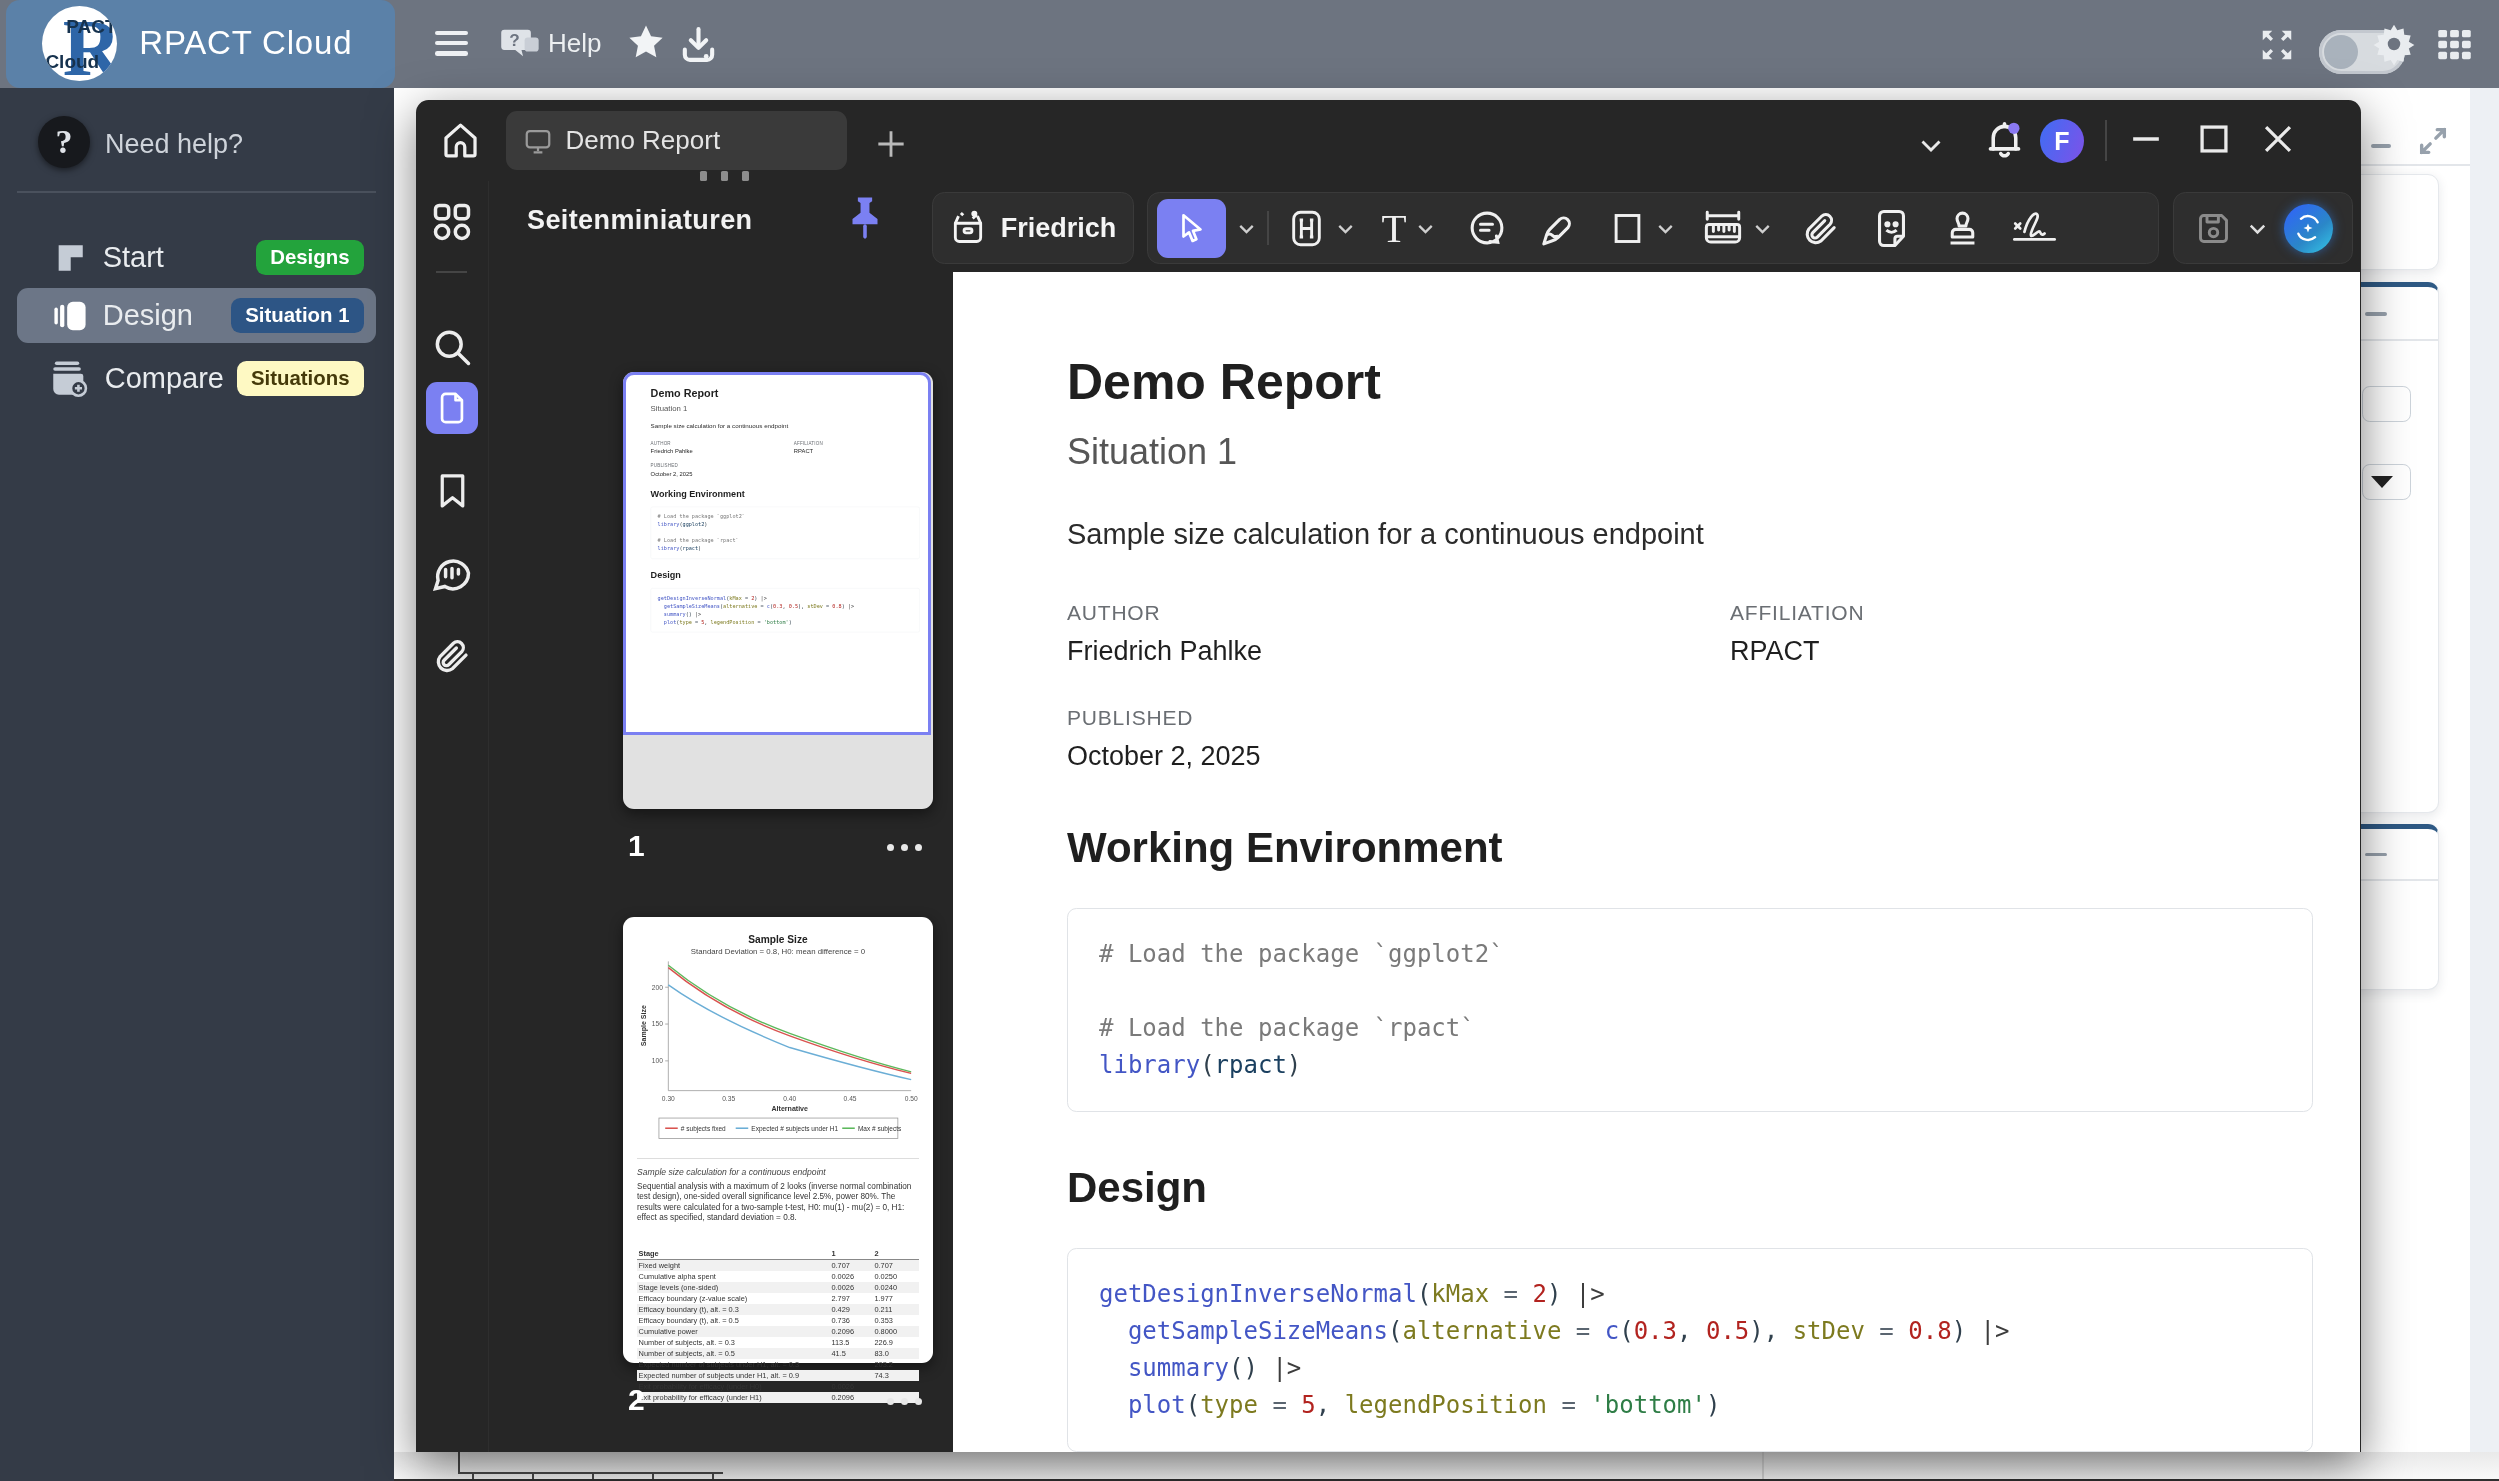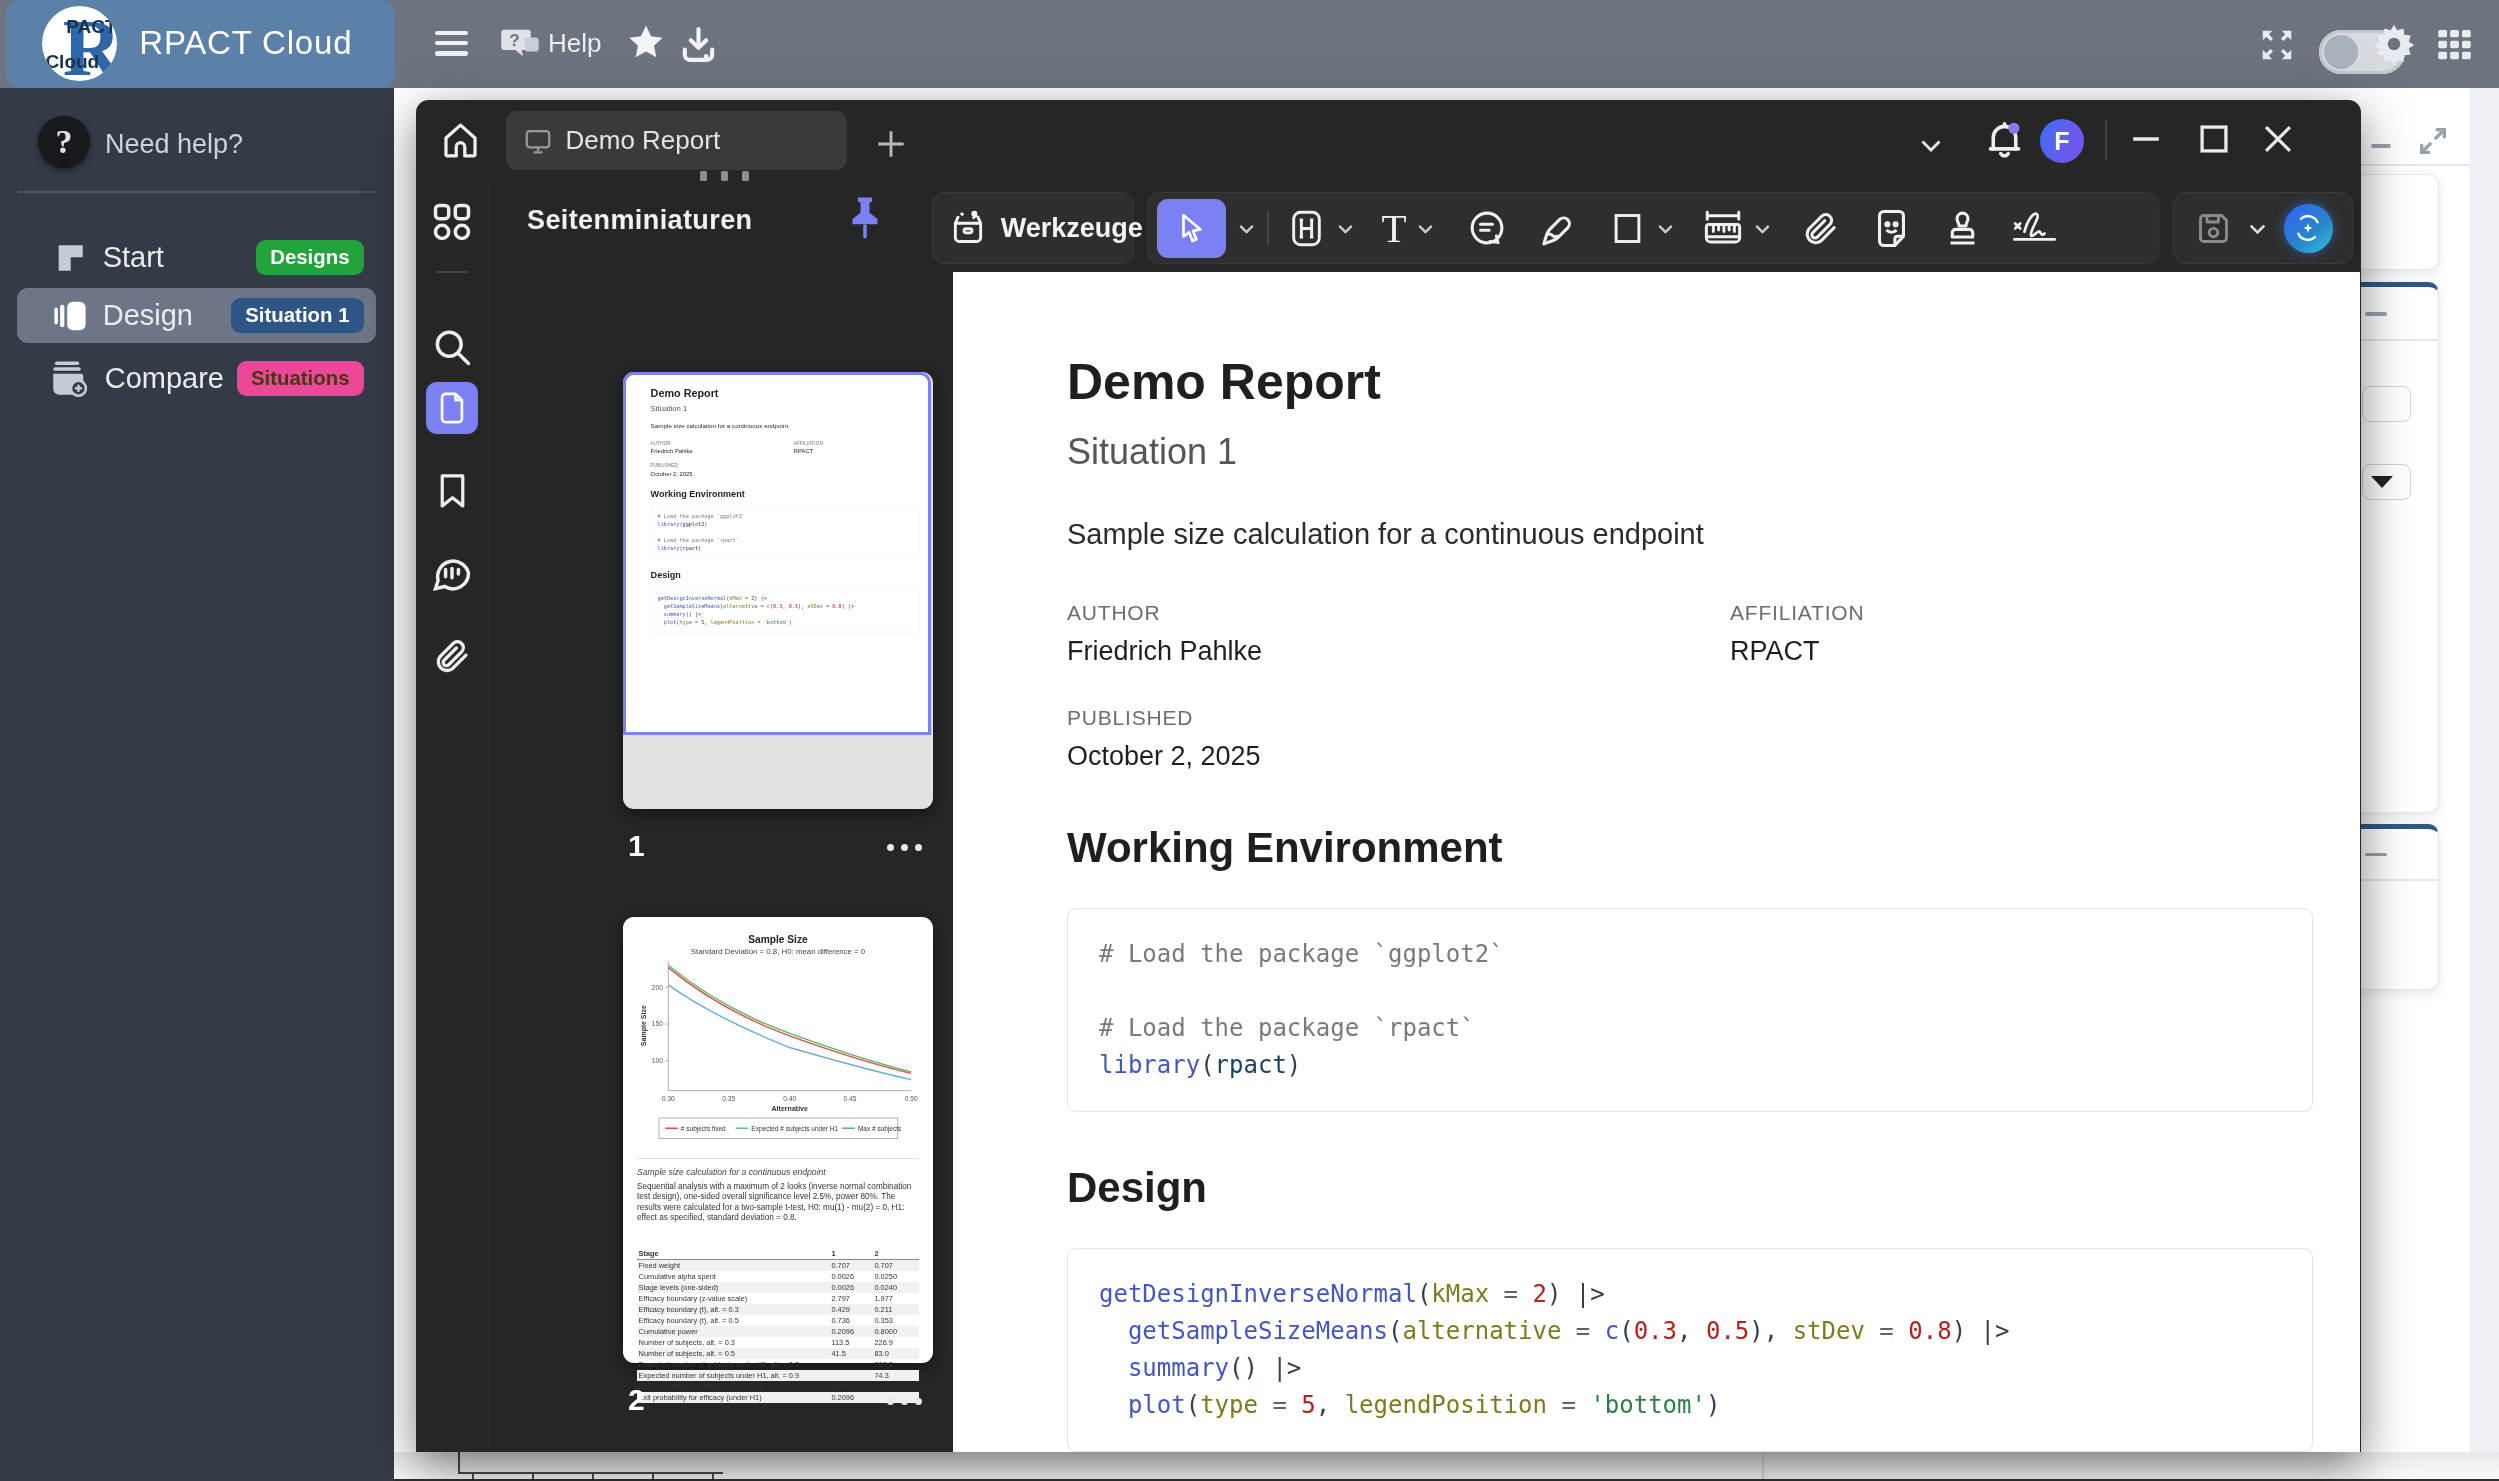--- a/index.html
+++ b/index.html
@@ -189,21 +189,21 @@
     <span style="margin-left:33px;">
       <svg width="39" height="39" viewBox="0 0 24 24" fill="#c5ccd6">
         <rect x="3" y="1.5" width="15" height="2.2" rx="1.1"></rect>
           <rect x="2" y="5" width="17" height="2.2" rx="1.1"></rect>
         <path d="M2 9h17a1.5 1.5 0 0 1 1.5 1.5v8A3.5 3.5 0 0 1 17 22H5.5A3.5 3.5 0 0 1 2 18.5z"></path>
         <circle cx="17.5" cy="18" r="4.6" fill="#343b47" stroke="#c5ccd6" stroke-width="1.6"></circle>
         <path d="M17.5 15.8v4.4M15.3 18h4.4" stroke="#c5ccd6" stroke-width="1.6"></path>
       </svg>
     </span>
     <span class="navLabel">Compare</span>
-    <span class="badge" style="background:#ec4899;color:#453a0a;">Situations</span>
+    <span class="badge" style="background:#fef9c3;color:#453a0a;">Situations</span>
   </div>
 </div>
 
 <div class="ab underlay"></div>
 <div class="ab gutter"></div>
 
 <div class="ab rcDash" style="left:2371px;top:144px;width:20.4px;"></div>
 <div class="ab" style="left:2416px;top:124px;">
   <svg width="34" height="34" viewBox="0 0 24 24" fill="none" stroke="#97a1ac" stroke-width="2.4" stroke-linecap="round">
     <path d="M14 10l6-6M15 4h5v5"></path>
@@ -501,21 +501,21 @@
 
   <div class="ab tbtn" style="left:516px;top:92px;width:200px;height:70px;">
     <span style="margin-left:15.7px;">
       <svg width="38" height="38" viewBox="0 0 24 24" fill="none" stroke="#f5f5f5" stroke-width="1.8" stroke-linejoin="round">
         <path d="M4 9h16v9a2.5 2.5 0 0 1-2.5 2.5h-11A2.5 2.5 0 0 1 4 18z"></path>
         <path d="M4 9l2-4.5M20 9l-2-4.5M9 4l-1.5-1.5M15 6l2.5-2.5"></path>
           <circle cx="16" cy="3" r="1" fill="#f5f5f5"></circle>
         <rect x="9.5" y="12.5" width="5" height="2.6" rx="1.3"></rect>
       </svg>
     </span>
-    <span class="toolsLabel">Werkzeuge</span>
+    <span class="toolsLabel">Friedrich</span>
   </div>
 
   <div class="ab toolGroup" style="left:731px;top:92px;width:1010px;height:70px;">
     <div class="activeTool" style="margin-left:9.4px;">
       <svg width="34" height="34" viewBox="0 0 24 24" fill="none" stroke="#ffffff" stroke-width="1.9" stroke-linejoin="round">
         <path d="M6 3l12 10-5.3 1 2.4 6-2.7 1.1-2.5-6L6 18z"></path>
       </svg>
     </div>
     <span style="margin:0 7.8px;">
       <svg width="25" height="25" viewBox="0 0 24 24" fill="none" stroke="#cfcfcf" stroke-width="2.2">

